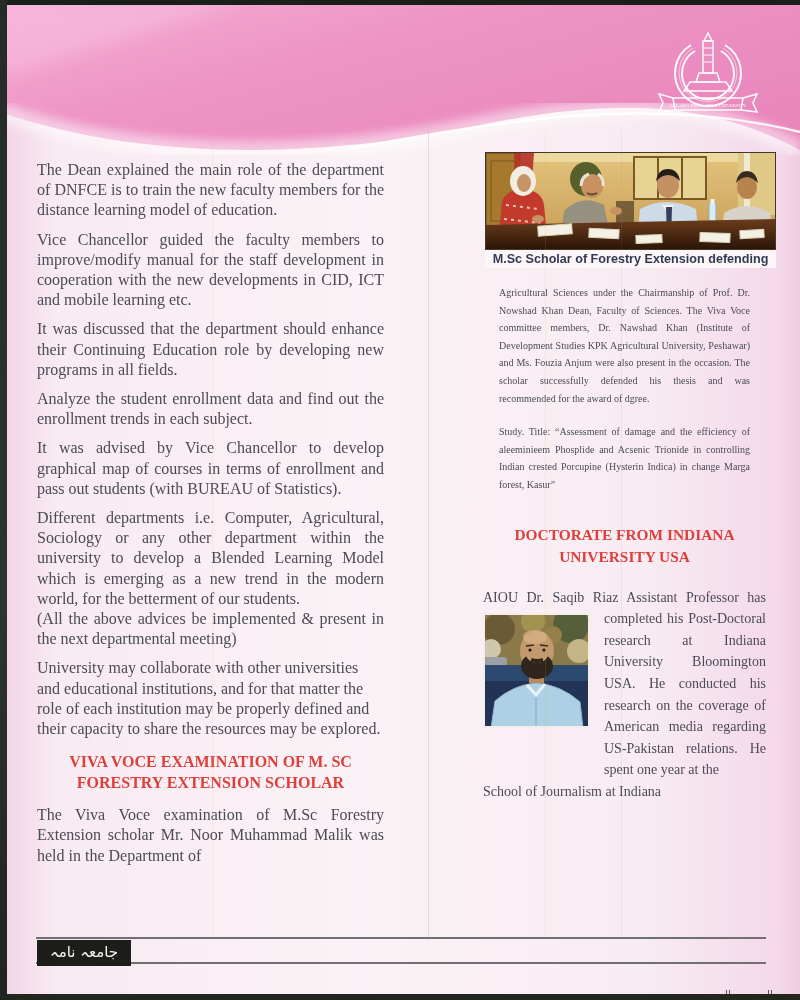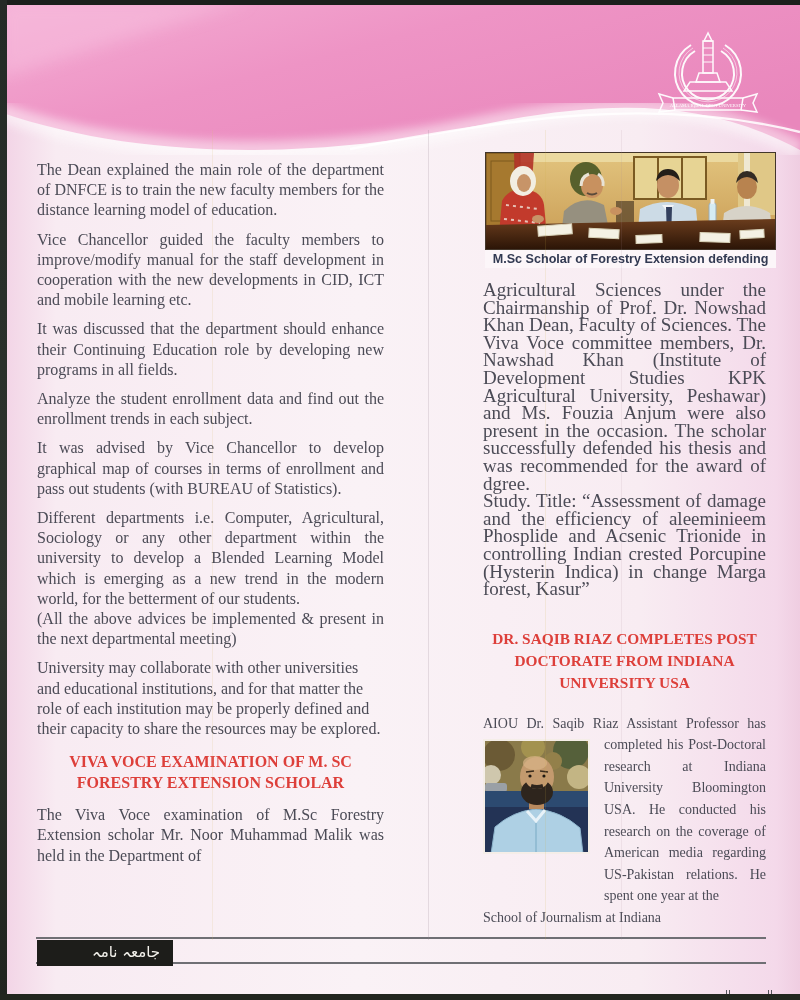--- a/index.html
+++ b/index.html
@@ -31,33 +31,33 @@
   .sec-heading{color:#dd3f3a;font-weight:bold;text-align:center;
                font-size:16px;line-height:21px;margin:12px 0 12px 0;}
   .sec-heading div{white-space:nowrap;}
 
   .right-col{position:absolute;left:483px;top:150px;width:283px;color:#4b4b56;}
   .photo-block{width:291px;margin:2px 0 13px 2px;}
   .photo-frame{width:289px;height:96px;border:1px solid #43362a;background:#c9a55e;}
   .photo-caption{width:291px;background:#fcf6f9;color:#323a52;text-align:center;
                  font-family:"Liberation Sans",sans-serif;font-weight:bold;
                  font-size:12.6px;line-height:18px;height:18px;overflow:hidden;}
-  .rc-para{font-size:19px;line-height:17.6px;text-align:justify;margin:0;}
+  .rc-para{font-size:10px;line-height:17.6px;text-align:justify;margin:16px;}
   .rc-heading{color:#dd3f3a;font-weight:bold;text-align:center;font-size:15.4px;
               line-height:22px;margin:30px 0 19px 0;}
   .rc-heading div{white-space:nowrap;}
   .rc-bio{font-size:14px;line-height:21.6px;text-align:justify;margin:0;}
   .portrait-wrap{float:left;width:107px;height:115px;margin:5px 14px 48px 0;}
   .bio-tail{display:block;text-align:left;}
 
   .footer-rule{position:absolute;left:36px;width:730px;height:2px;background:#6f6f74;}
   .fr-top{top:937px;} .fr-bot{top:962px;}
   .urdu-box{position:absolute;left:37px;top:940px;width:94px;height:26px;background:#1d1d1a;
             color:#f4f2ec;text-align:center;line-height:25px;font-size:15px;
-            font-family:"DejaVu Sans",sans-serif;padding-left:42px;}
+            font-family:"DejaVu Sans",sans-serif;}
   .pagenum-box{position:absolute;left:726px;top:990px;width:38px;height:27px;
                border-left:4px double #55555c;border-right:4px double #55555c;
                text-align:center;line-height:27px;font-family:"Liberation Sans",sans-serif;
                font-weight:bold;font-size:13.5px;color:#2e2e38;letter-spacing:.5px;}
 </style>
 </head>
 <body>
 
 <div class="page">
 
@@ -179,21 +179,20 @@
           <rect x="254" y="77" width="24" height="8" fill="#f4f1e4" stroke="#d8d2b8" transform="rotate(-3 266 81)"></rect>
         </svg>
       </div>
       <div class="photo-caption">M.Sc Scholar of Forestry Extension defending his thesis</div>
     </div>
 
     <p class="rc-para">Agricultural Sciences under the Chairmanship of Prof. Dr. Nowshad Khan Dean, Faculty of Sciences.  The Viva Voce committee members, Dr. Nawshad Khan (Institute of Development Studies KPK Agricultural University, Peshawar) and Ms. Fouzia Anjum were also present in the occasion.  The scholar successfully defended his thesis and was recommended for the award of dgree.</p>
     <p class="rc-para">Study. Title: “Assessment of damage and the efficiency of aleeminieem Phosplide and Acsenic Trionide in controlling Indian crested Porcupine (Hysterin Indica) in change Marga forest, Kasur”</p>
 
     <div class="rc-heading">
-      <div>DR. SAQIB RIAZ COMPLETES POST</div>
       <div>DOCTORATE FROM INDIANA</div>
       <div>UNIVERSITY USA</div>
     </div>
 
     <p class="rc-bio">
       <span>AIOU Dr. Saqib Riaz Assistant Professor has</span>
       <span class="portrait-wrap">
         <svg width="107" height="115" viewBox="0 0 107 115" aria-hidden="true">
           <rect width="107" height="115" fill="#8a7a4a"></rect>
           <circle cx="16" cy="16" r="16" fill="#6b5a35"></circle>

